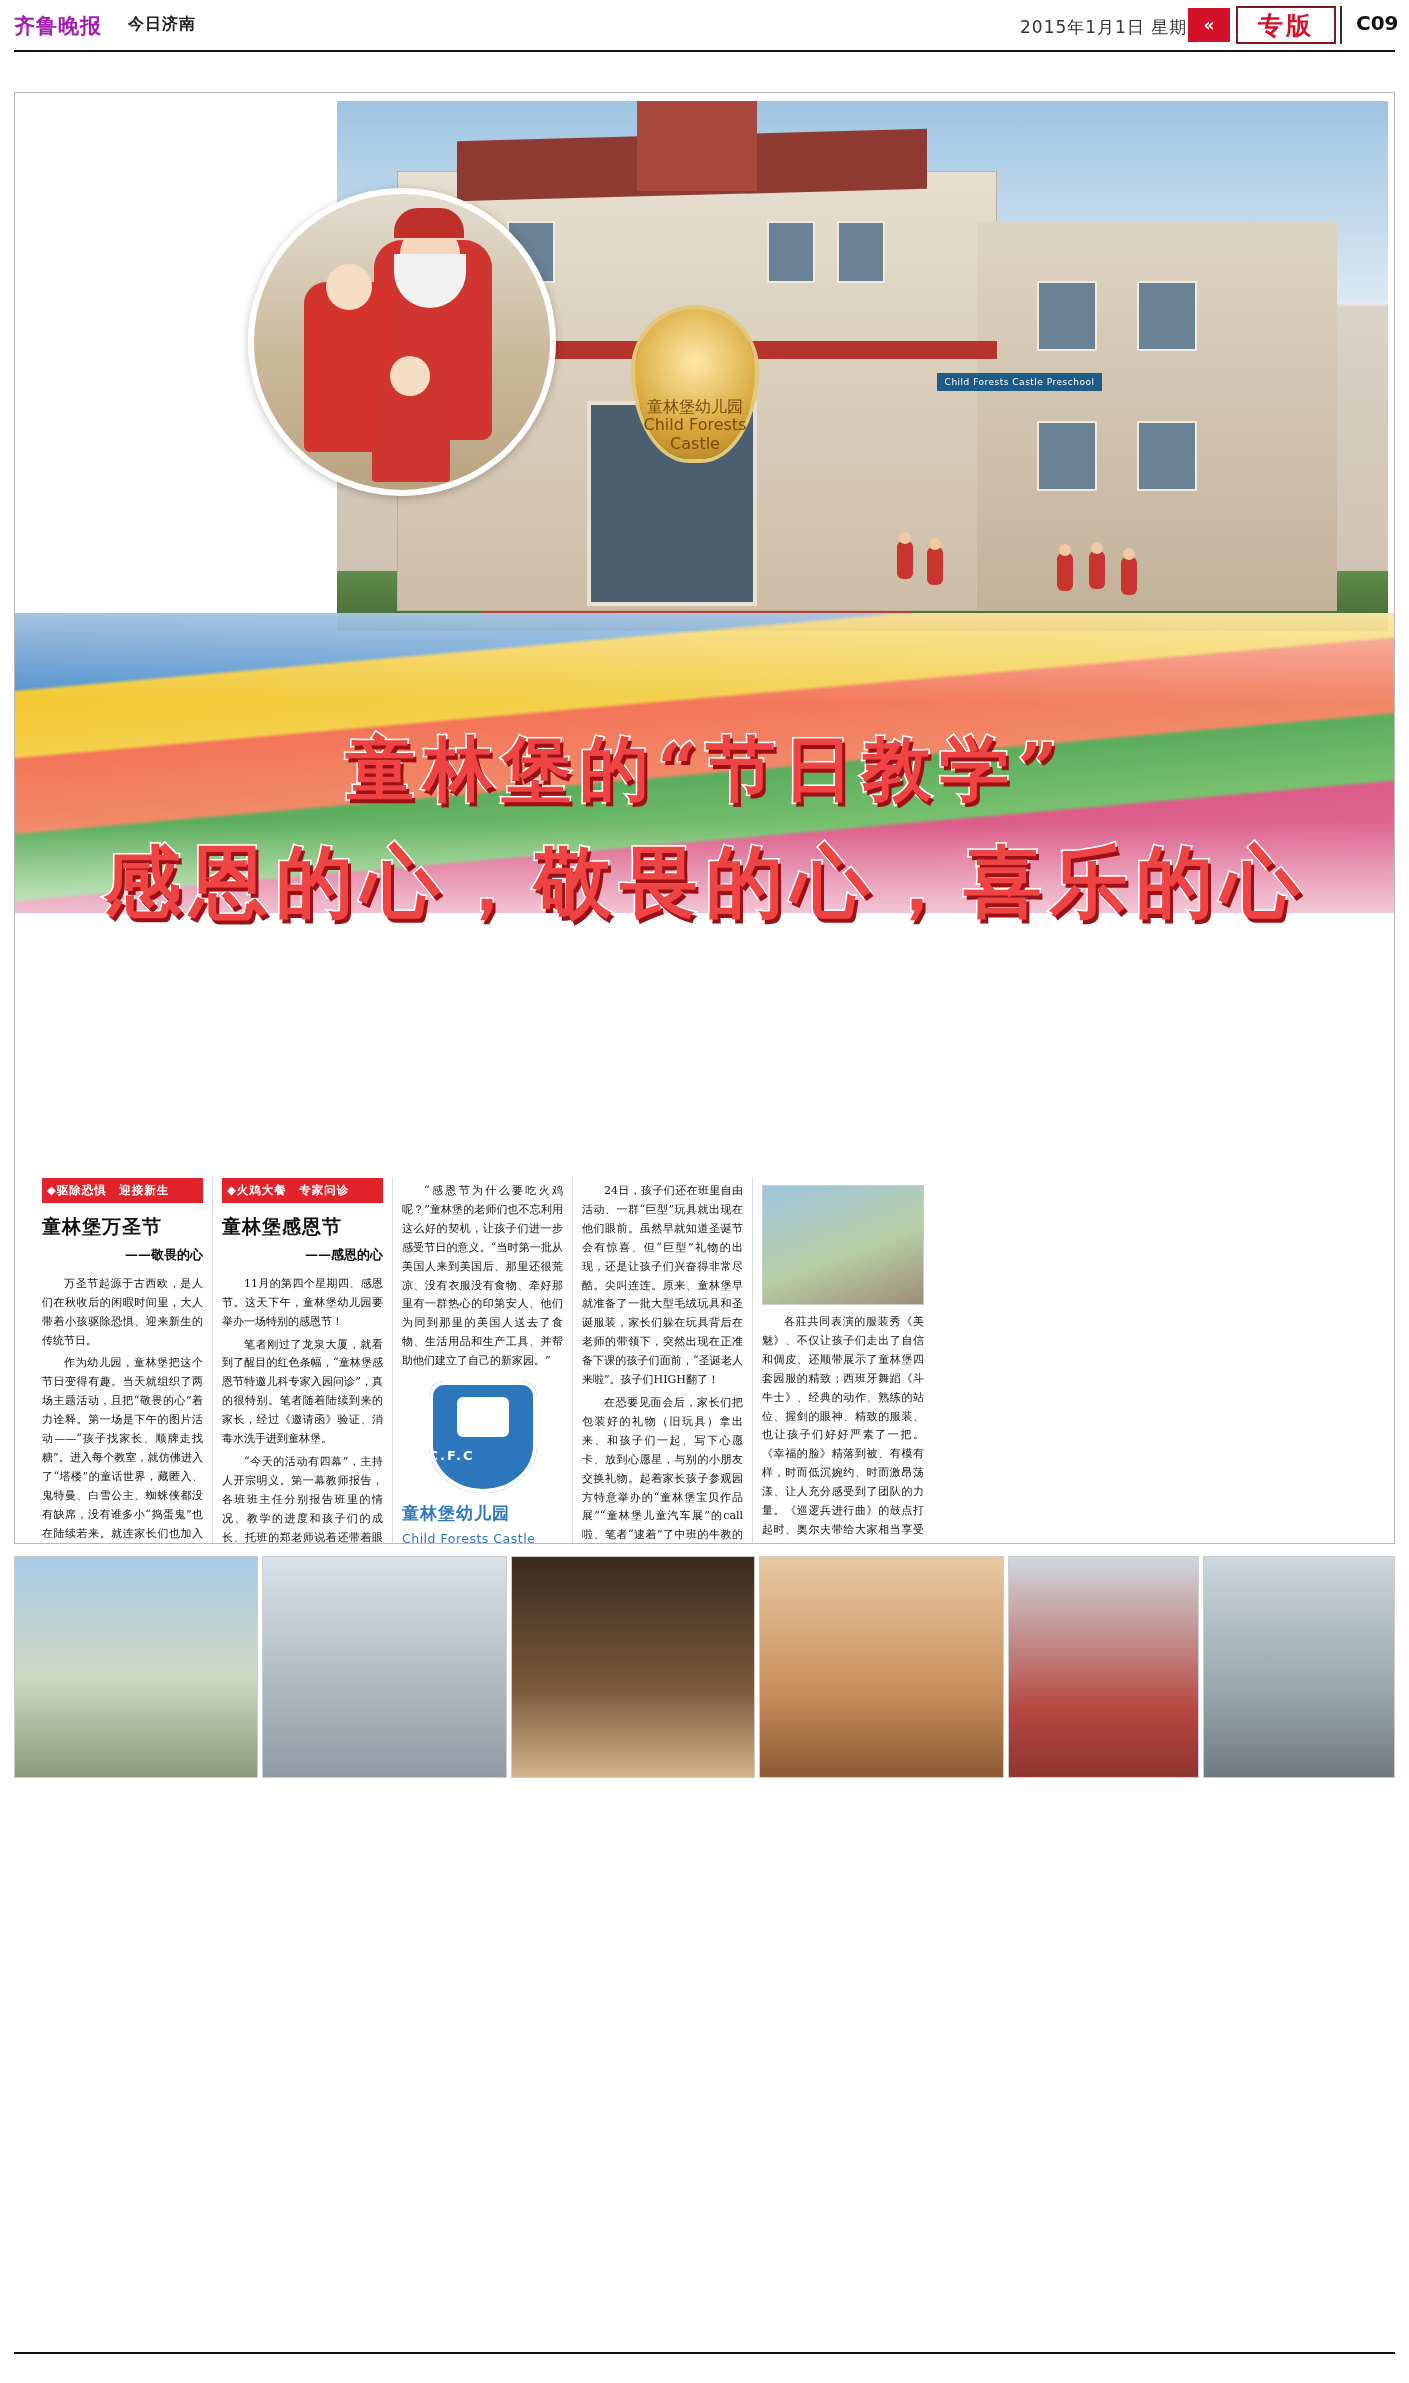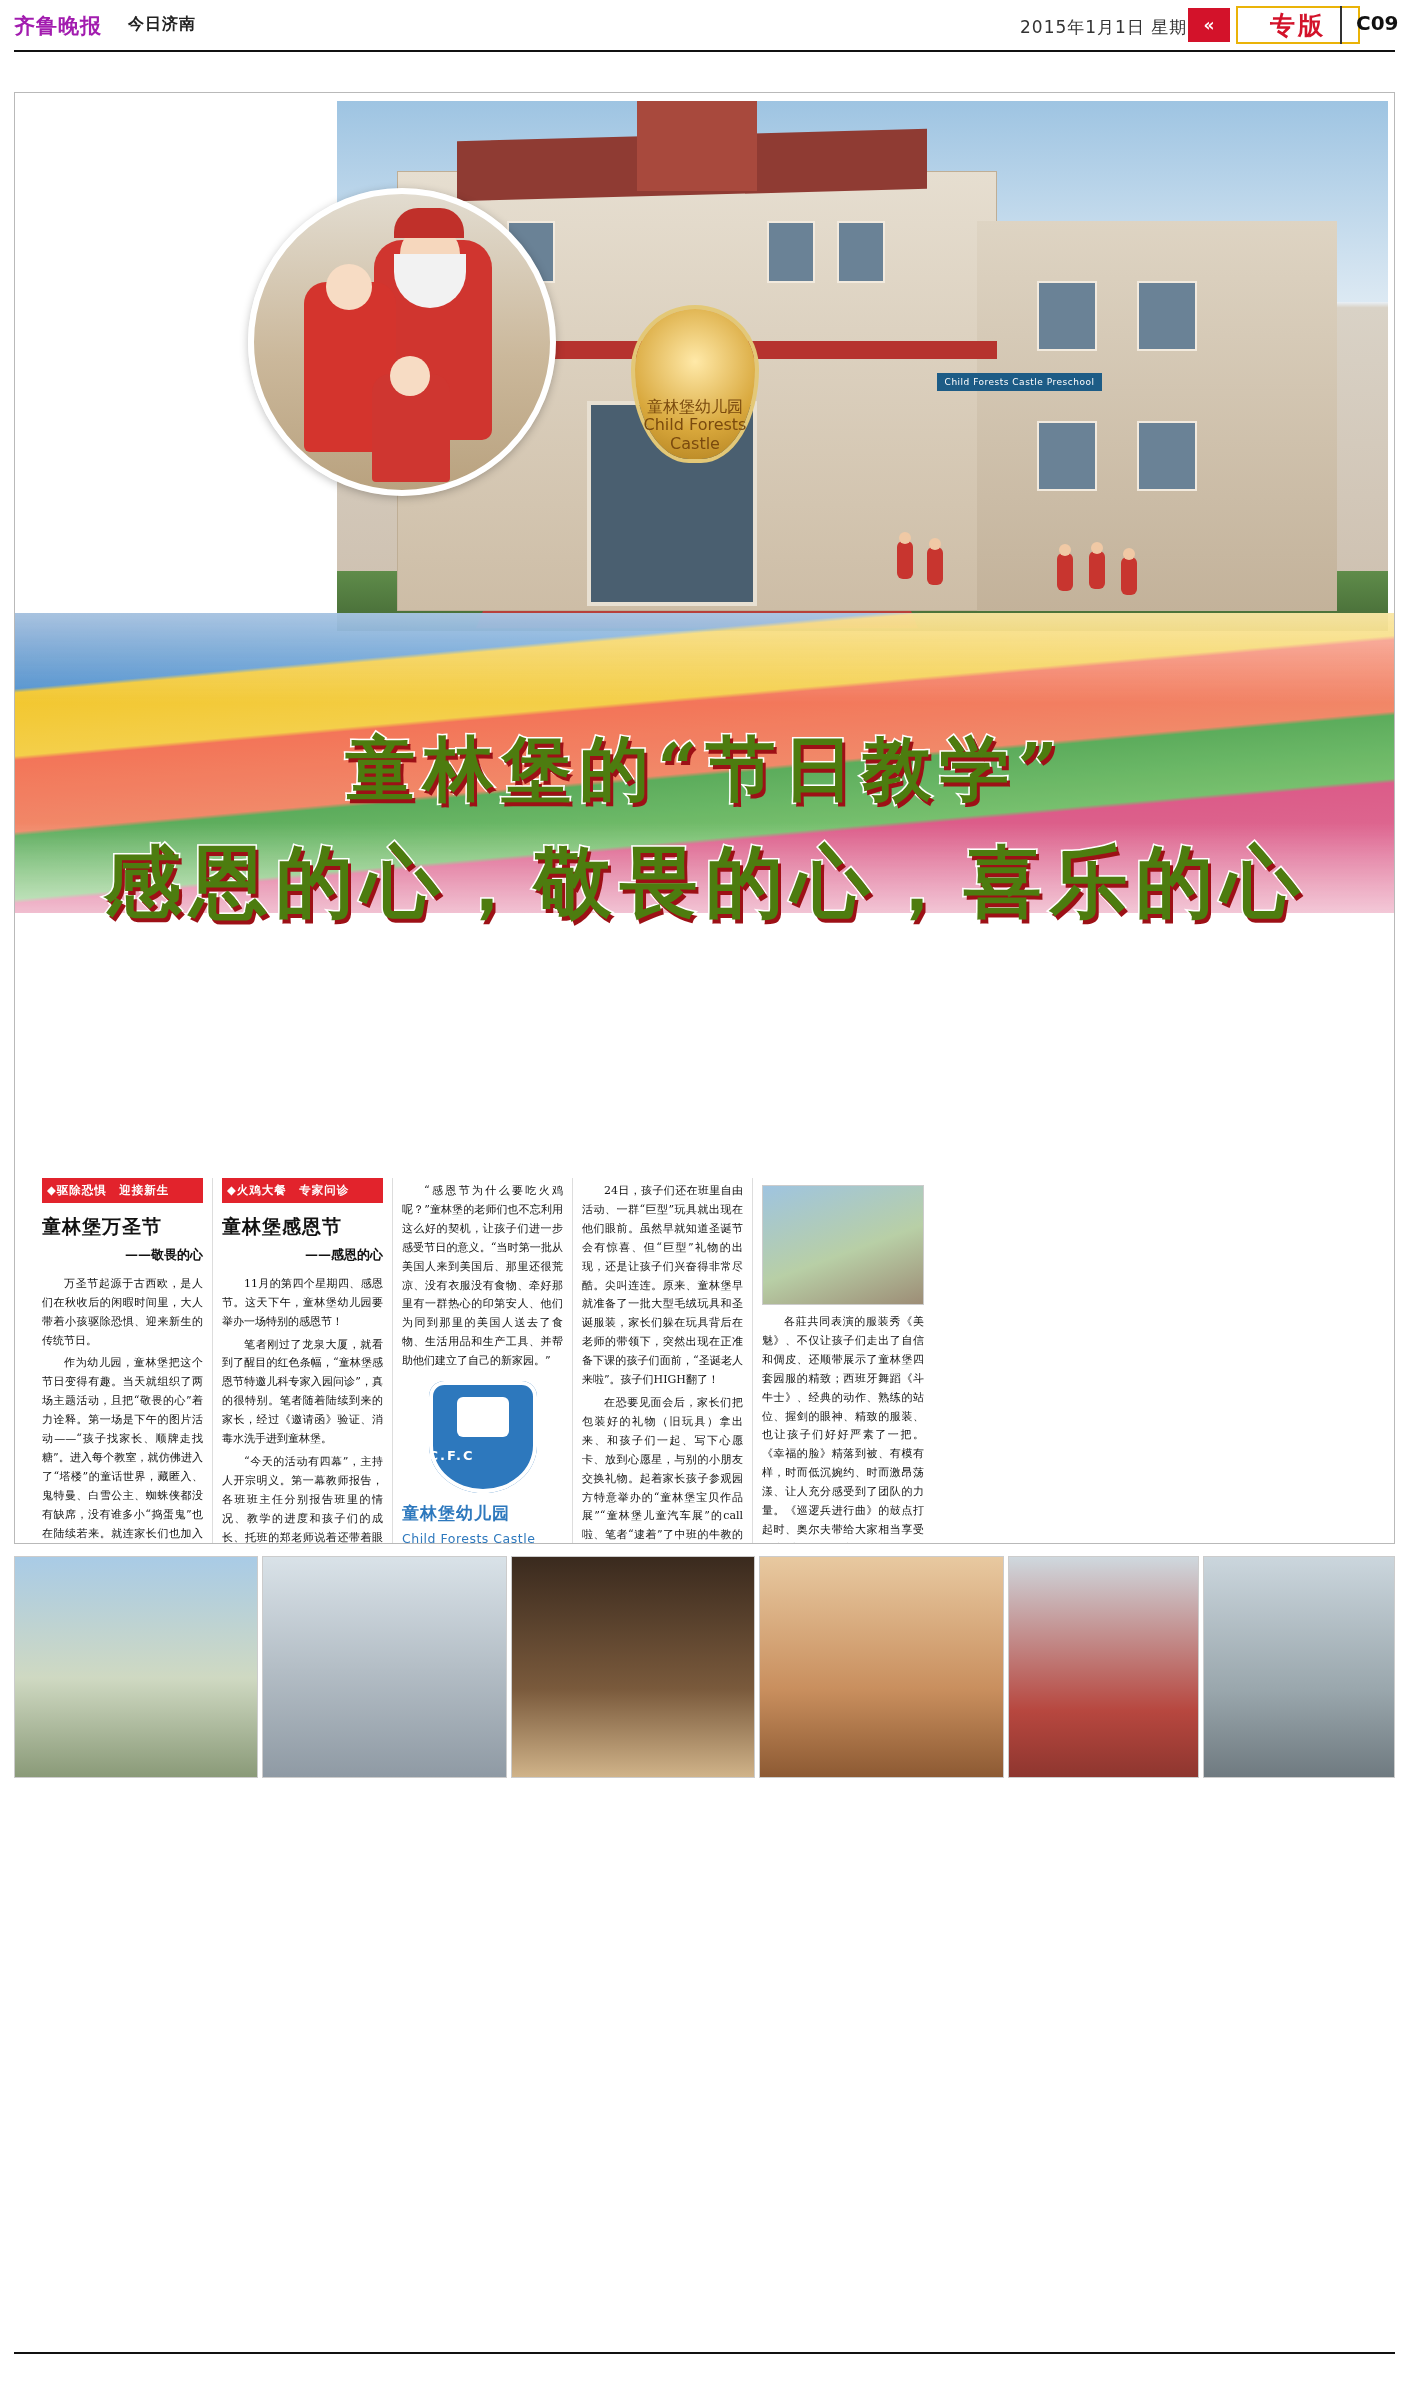--- a/index.html
+++ b/index.html
@@ -32,22 +32,22 @@
     position:absolute; left:1020px; top:16px;
     font-size:17px; color:#333; letter-spacing:1px;
   }
   .red-arrow {
     position:absolute; left:1188px; top:8px; width:42px; height:34px;
     background:#d3122a; color:#fff;
     display:flex; align-items:center; justify-content:center;
     font-size:17px; font-weight:bold;
   }
   .special-box {
-    position:absolute; left:1236px; top:6px; width:124px; height:38px;
-    border:2px solid #eab308; color:#d3122a;
+    position:absolute; left:1236px; top:6px; width:100px; height:38px;
+    border:2px solid #7f1d1d; color:#d3122a;
     font-family:"DejaVu Serif", serif;
     font-weight:bold; font-size:25px;
     display:flex; align-items:center; justify-content:center;
     letter-spacing:3px;
   }
   .page-no {
     position:absolute; left:1356px; top:11px;
     font-size:20px; font-weight:bold; color:#111;
     font-family:"DejaVu Sans", sans-serif;
   }
@@ -187,21 +187,21 @@
   }
   .ribbon-fade {
     position:absolute; left:0; top:520px; width:1381px; height:300px;
     background:linear-gradient(180deg,rgba(255,255,255,.55),rgba(255,255,255,0) 30%, rgba(255,255,255,0) 70%, rgba(255,255,255,.6));
   }
   .bigtitle {
     position:absolute; left:0; top:630px; width:1381px;
     text-align:center;
     font-family:"DejaVu Serif", serif;
     font-weight:bold;
-    color:#4d7c0f;
+    color:#ef4444;
     -webkit-text-stroke:3px #ffffff;
     paint-order:stroke fill;
     text-shadow:3px 4px 0 #9d1016, 0 0 2px #fff;
   }
   .bigtitle .l1 { font-size:70px; letter-spacing:8px; display:block; }
   .bigtitle .l2 { font-size:78px; letter-spacing:8px; display:block; margin-top:14px; }
 
   
   .cols {
     position:absolute; left:0; top:1085px; width:1381px; height:1290px;

